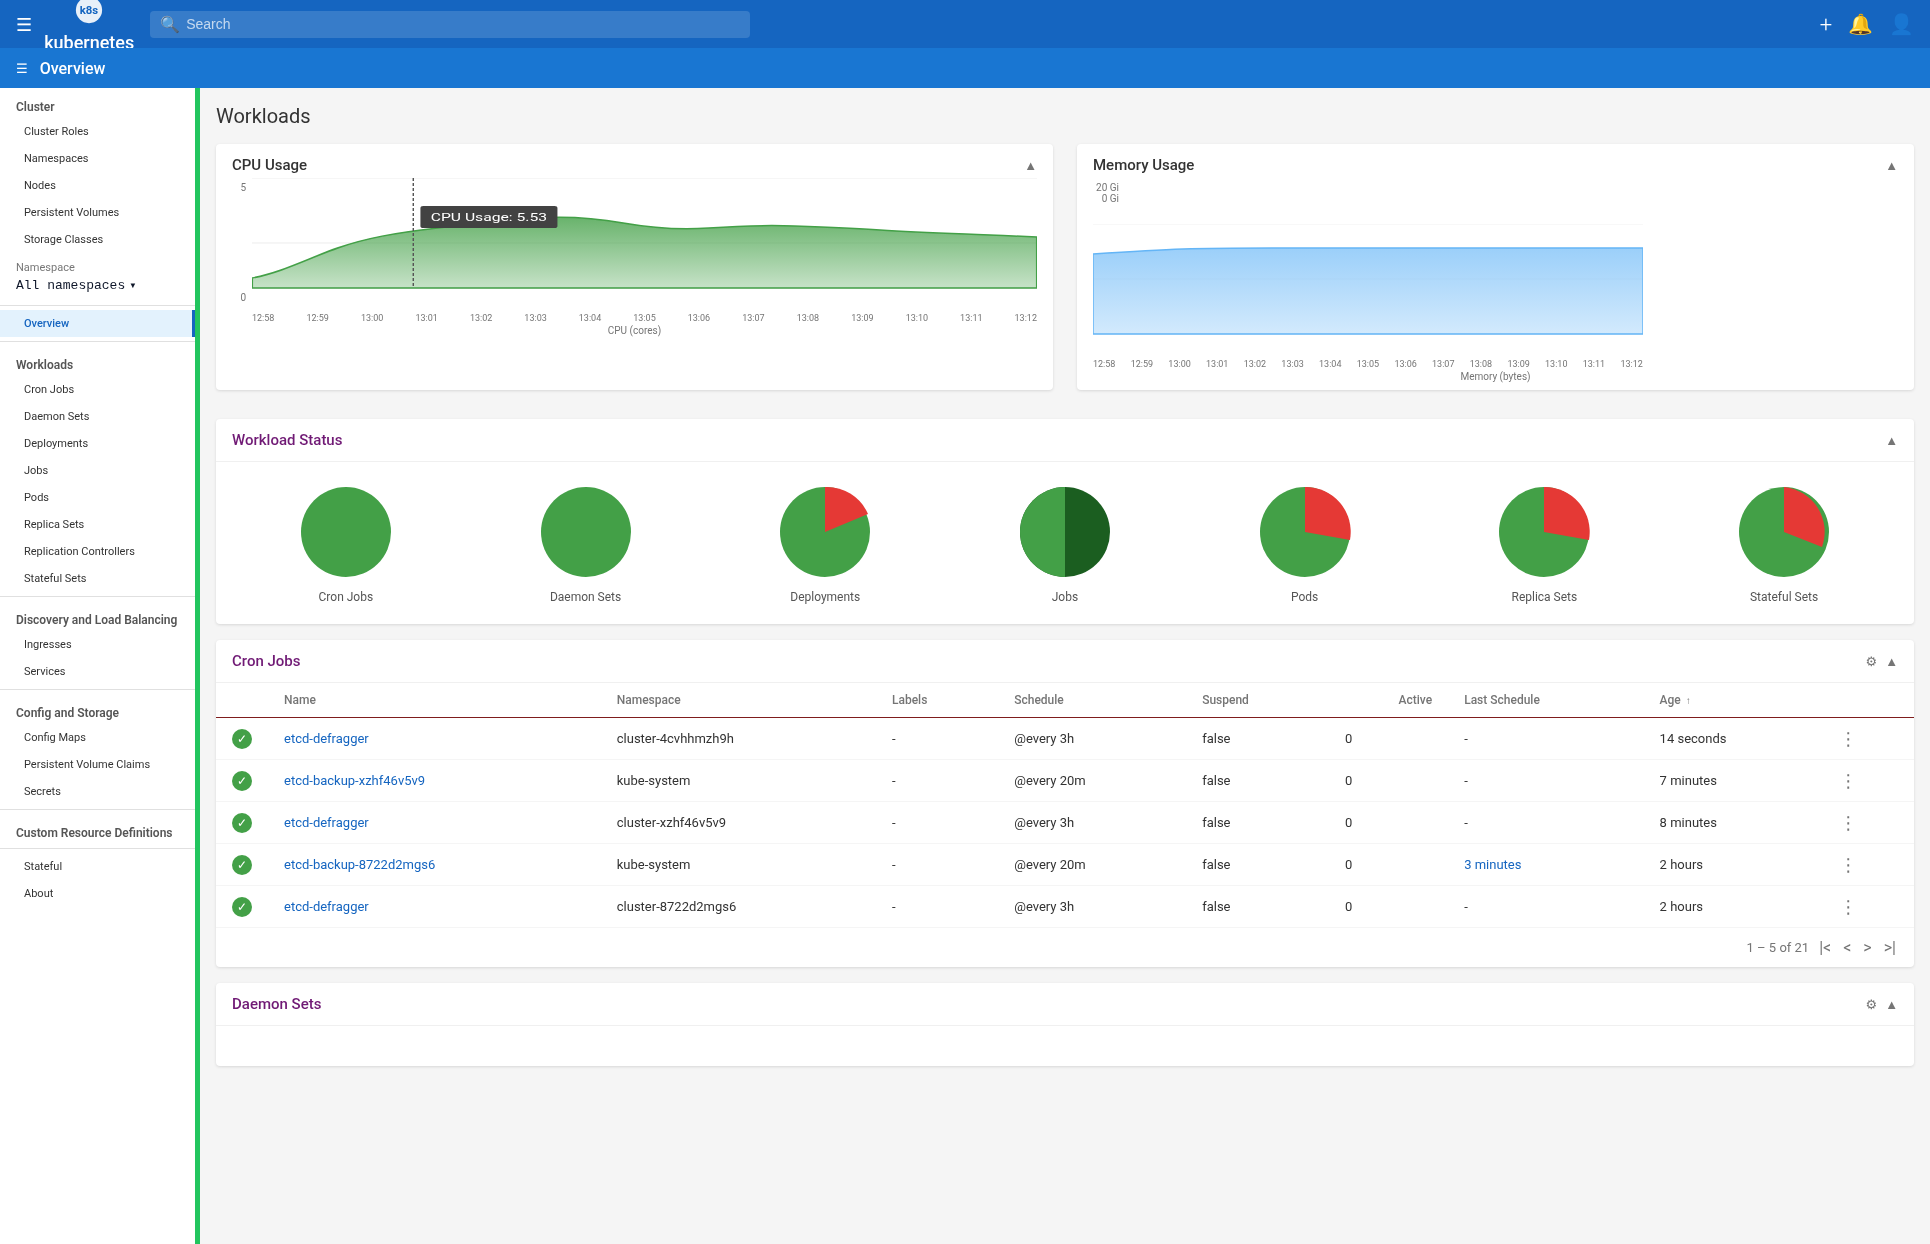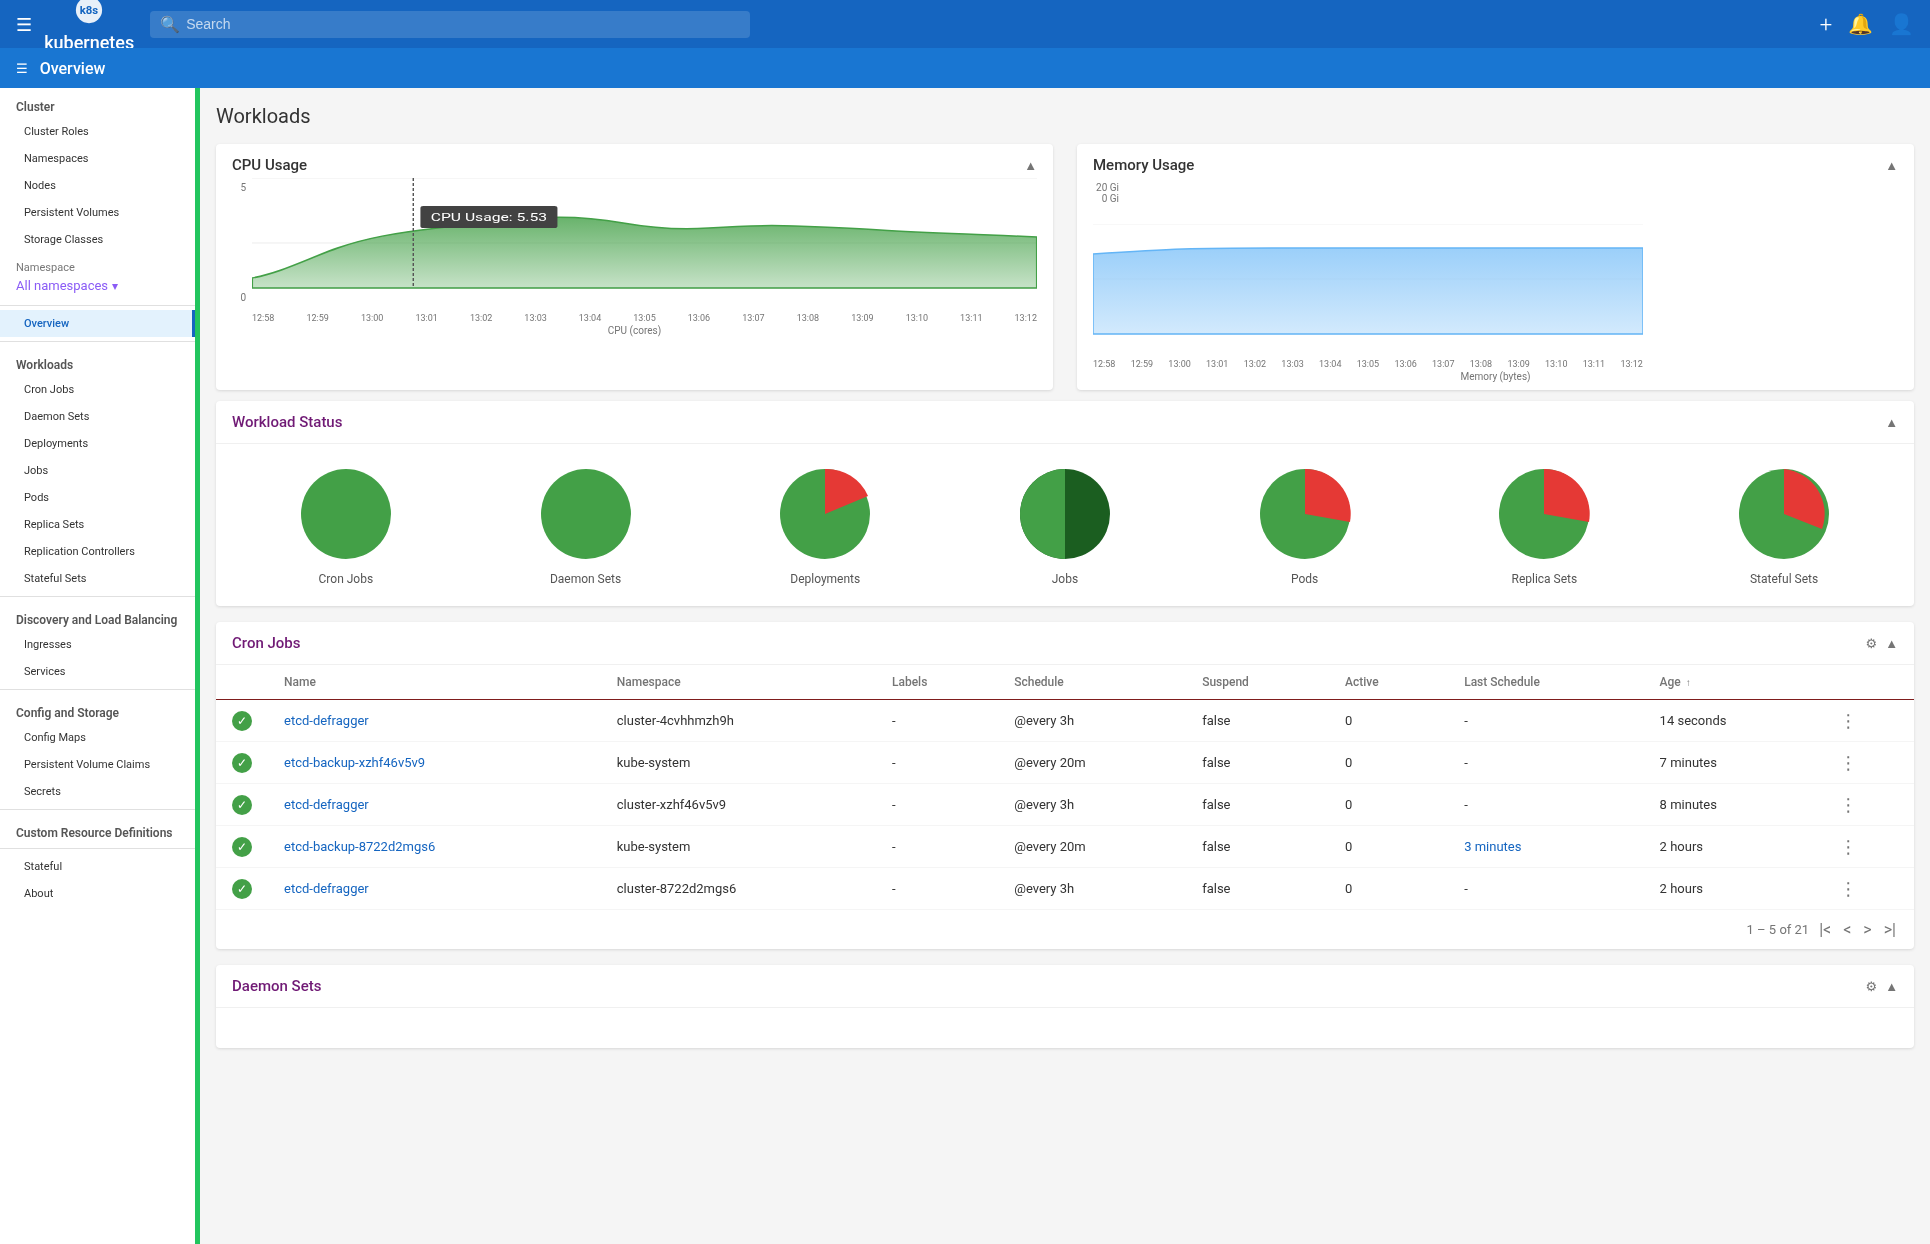--- a/index.html
+++ b/index.html
@@ -24,34 +24,34 @@
     .main-layout { display: flex; flex: 1; overflow: hidden; }
 
     
     .sidebar { width: 200px; background: white; overflow-y: auto; flex-shrink: 0; border-right: 5px solid #22c55e; }
     .sidebar-section-title { font-size: 12px; font-weight: 600; color: #555; padding: 12px 16px 4px; text-transform: none; }
     .sidebar-item { padding: 7px 16px 7px 24px; color: #333; cursor: pointer; font-size: 11px; display: flex; align-items: center; }
     .sidebar-item.active { background: #e3f2fd; color: #1565c0; border-right: 3px solid #1565c0; font-weight: 500; }
     .sidebar-divider { height: 1px; background: #e0e0e0; margin: 4px 0; }
     .namespace-section { padding: 8px 16px; }
     .namespace-label { font-size: 11px; color: #777; margin-bottom: 4px; }
-    .namespace-select { display: flex; align-items: center; gap: 4px; font-size: 13px; color: #8b5cf6; cursor: pointer; }
+    .namespace-select { display: flex; align-items: center; gap: 4px; font-size: 13px; color: #0f172a; cursor: pointer; font-family: Liberation Mono, monospace; }
 
     
     .content { flex: 1; overflow-y: auto; padding: 16px; }
     .content-title { font-size: 20px; font-weight: 400; color: #333; margin-bottom: 16px; }
 
     
     .card { background: white; border-radius: 4px; box-shadow: 0 1px 3px rgba(0,0,0,0.12); margin-bottom: 16px; }
     .card-header { display: flex; align-items: center; justify-content: space-between; padding: 12px 16px; border-bottom: 1px solid #f0f0f0; }
     .card-header-title { font-size: 15px; font-weight: 500; color: #701a75; }
     .card-header-actions { display: flex; gap: 8px; align-items: center; color: #757575; }
 
     
-    .charts-row { display: grid; grid-template-columns: 1fr 1fr; gap: 24px; margin-bottom: 11px; }
+    .charts-row { display: grid; grid-template-columns: 1fr 1fr; gap: 24px; margin-bottom: 29px; }
     .chart-card { background: white; border-radius: 4px; box-shadow: 0 1px 3px rgba(0,0,0,0.12); }
     .chart-card-header { display: flex; align-items: center; justify-content: space-between; padding: 12px 16px 4px; }
     .chart-title { font-size: 15px; font-weight: 500; }
     .chart-area { padding: 0 16px 8px; position: relative; }
 
     
     .workload-status-row { display: flex; justify-content: space-around; padding: 20px 16px; flex-wrap: wrap; gap: 12px; }
     .workload-item { display: flex; flex-direction: column; align-items: center; gap: 8px; }
     .workload-label { font-size: 12px; color: #555; }
 
@@ -375,21 +375,21 @@
       <div class="table-wrapper">
         <table>
           <thead>
             <tr>
               <th style="width:40px;"></th>
               <th style="cursor:pointer;">Name</th>
               <th style="cursor:pointer;">Namespace</th>
               <th style="cursor:pointer;">Labels</th>
               <th style="cursor:pointer;">Schedule</th>
               <th style="cursor:pointer;">Suspend</th>
-              <th style="cursor:pointer;">Active</th>
+              <th style="cursor:pointer;text-align:right;">Active</th>
               <th style="cursor:pointer;">Last Schedule</th>
               <th style="cursor:pointer;">Age <span class="sort-icon">↑</span></th>
               <th></th>
             </tr>
           </thead>
           <tbody id="cron-jobs-tbody">
           <tr>
     <td>
       <span class="status-icon">✓</span>
     </td>

